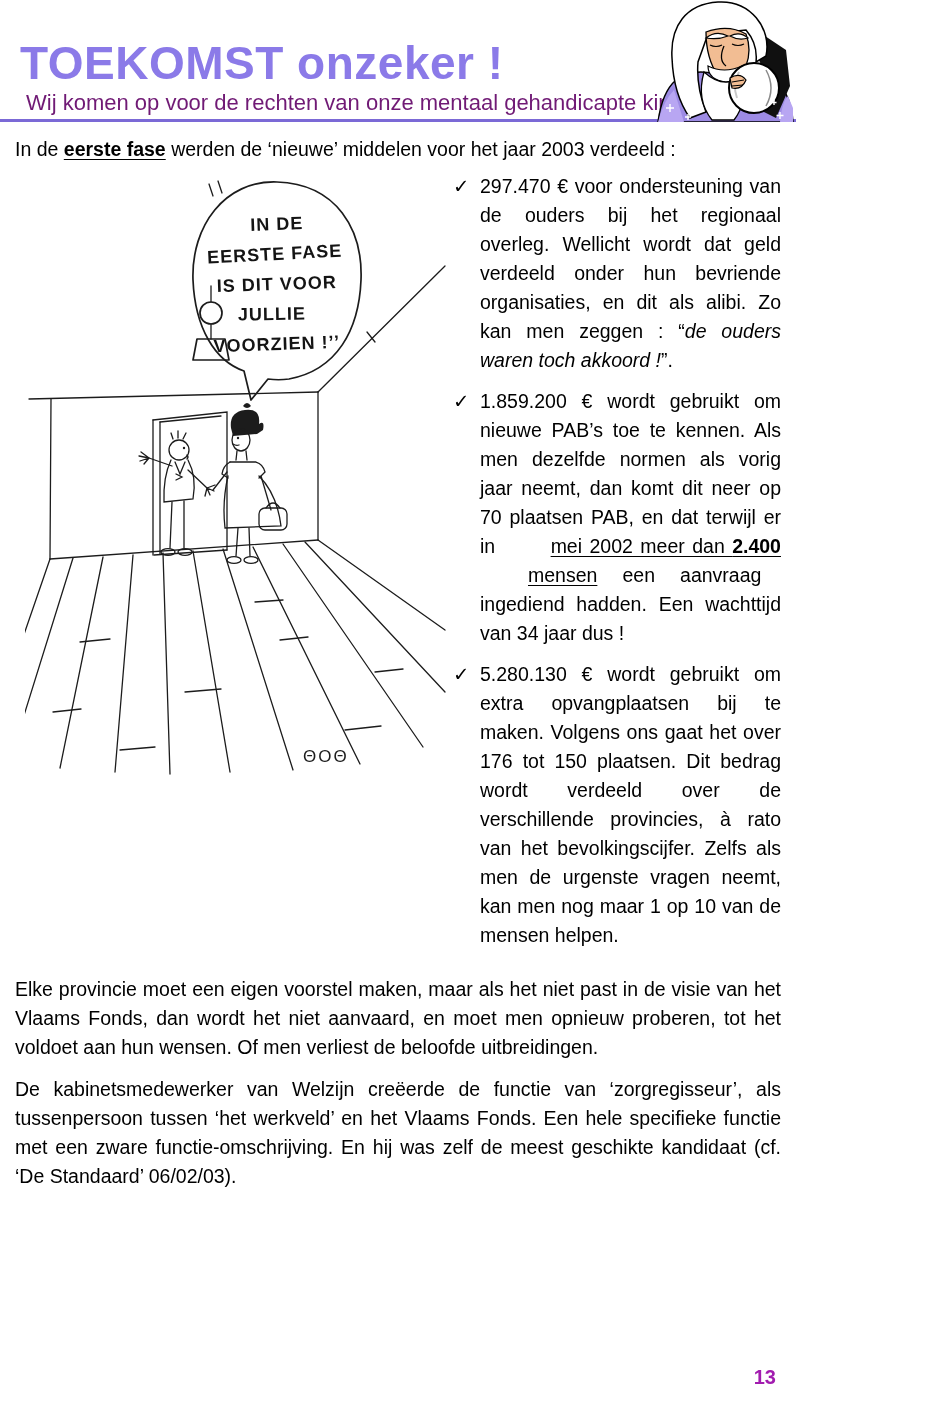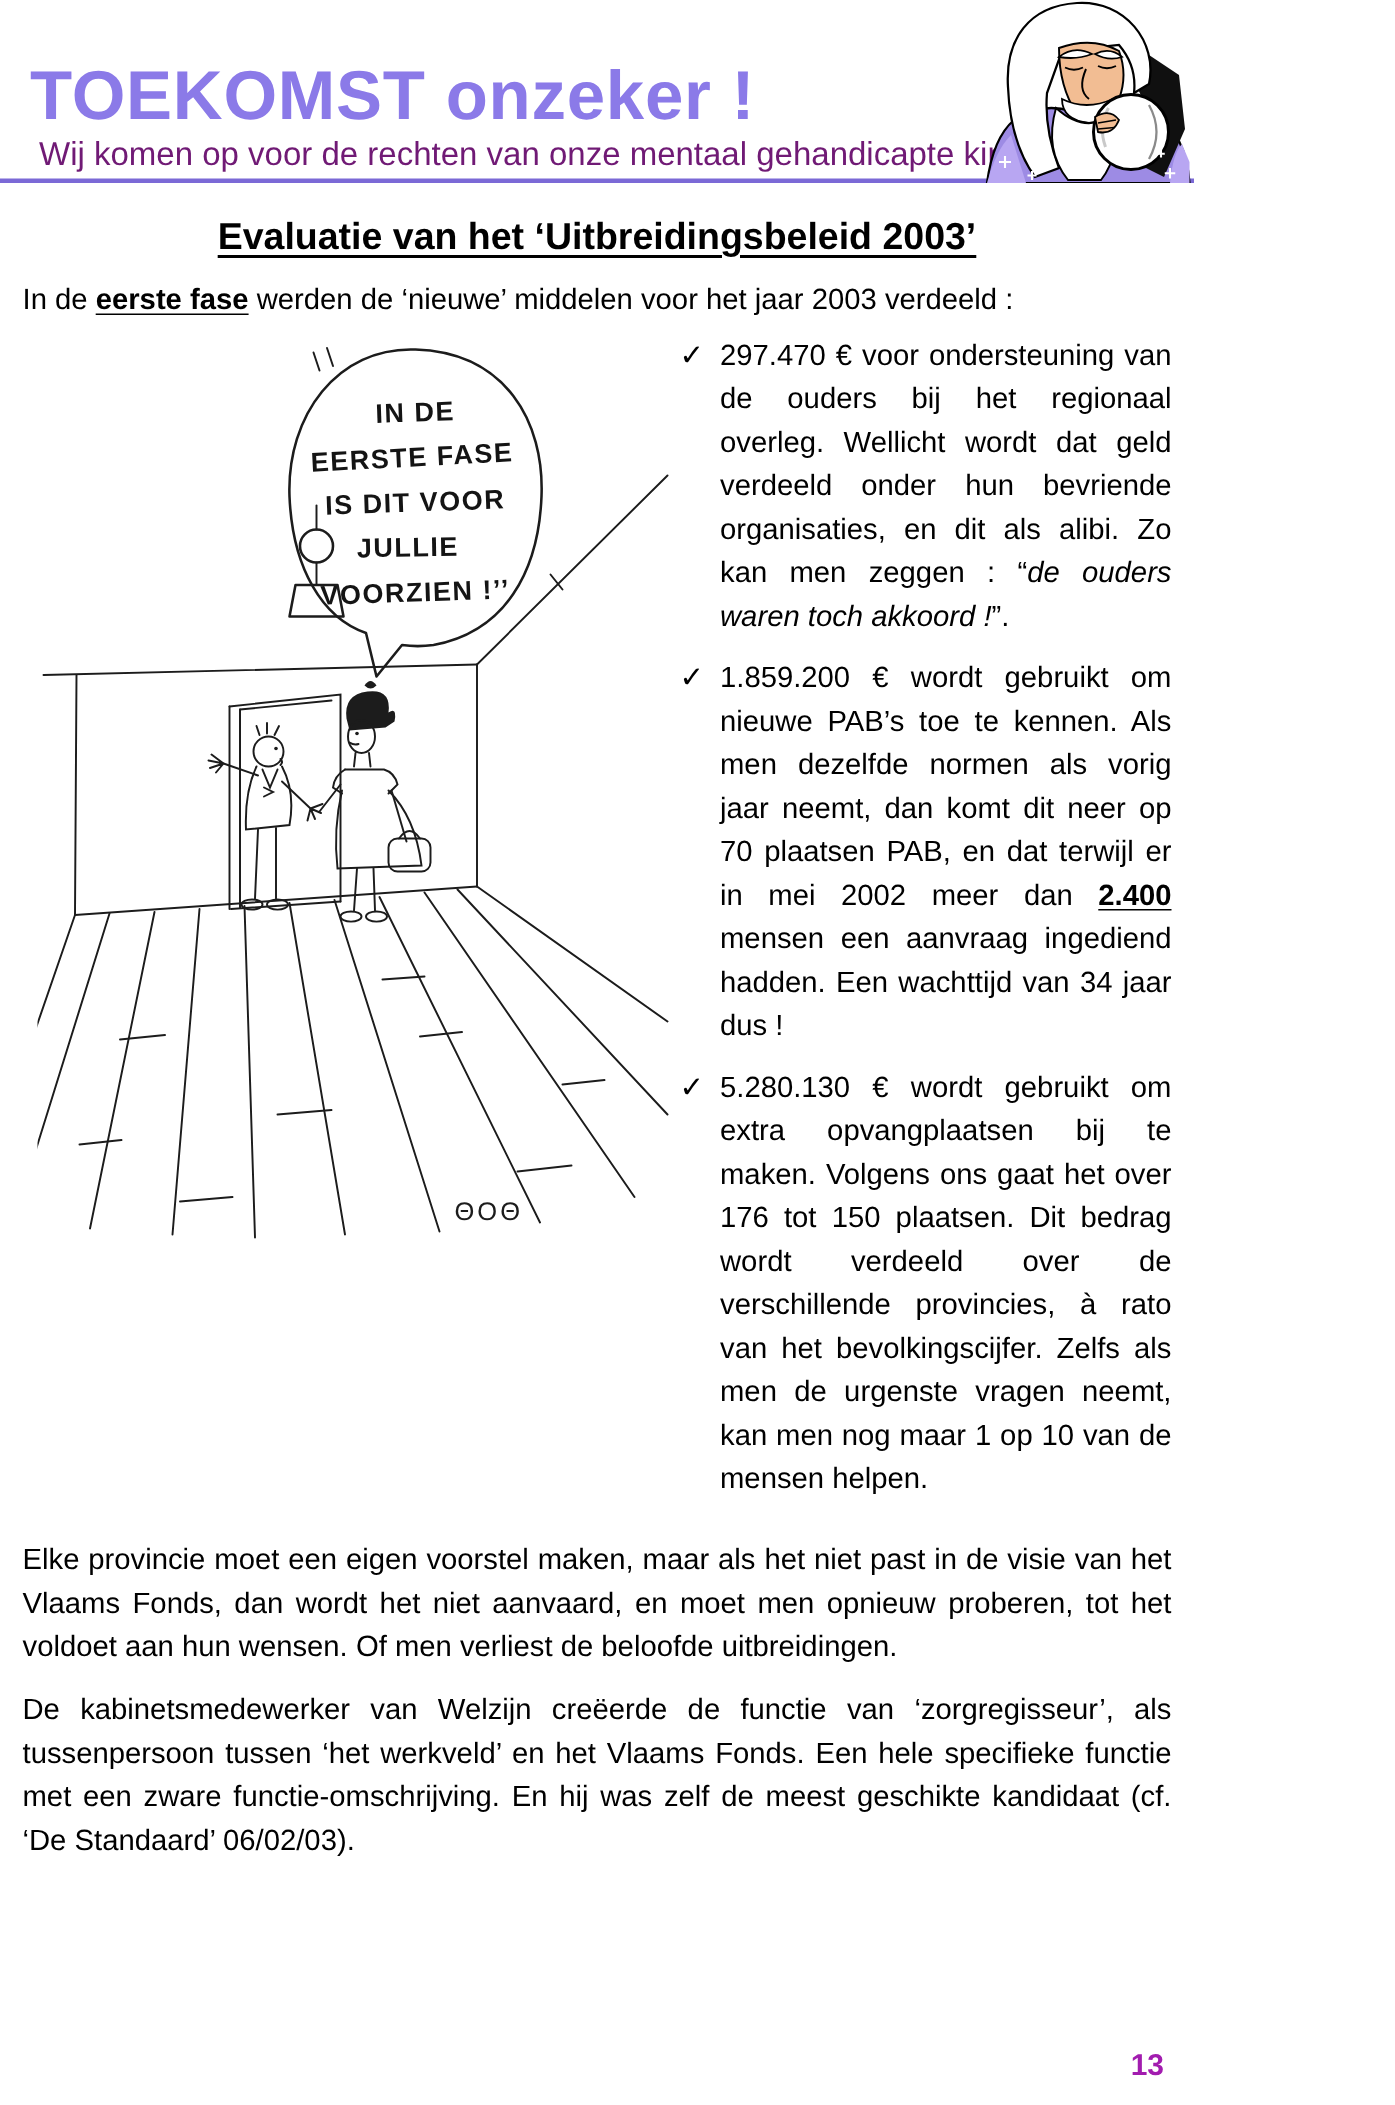--- a/index.html
+++ b/index.html
@@ -19,21 +19,21 @@
   p.body{font-size:19.5px;line-height:29px;text-align:justify;margin:13px 0 0 0;}
   p.justify-last{text-align-last:justify;}
   .cols{display:flex;margin-top:8px;}
   .cartoon{width:438px;flex:none;padding-left:10px;box-sizing:border-box;}
   .bullets{flex:1;margin:0;padding:0;list-style:none;}
   .bullet{display:flex;font-size:19.5px;line-height:29px;margin:0 0 12px 0;}
   .bullet .mark{width:27px;flex:none;}
   .bullet .txt{flex:1;text-align:justify;}
   .s-normal{}
   .s-italic{font-style:italic;}
-  .s-u{text-underline-offset:3px;}
+  .s-u{text-decoration:underline;text-underline-offset:3px;margin-left:48px;}
   .s-bu{font-weight:bold;text-decoration:underline;text-underline-offset:3px;}
   .pageno{position:absolute;right:20px;bottom:14px;color:#a21caf;font-weight:bold;font-size:20px;}
   
   .ink{stroke:#1c1c1c;stroke-width:1.7;fill:none;stroke-linecap:round;stroke-linejoin:round;}
   .ink-thin{stroke:#1c1c1c;stroke-width:1.3;fill:none;stroke-linecap:round;}
   .bubble-txt{font-family:"Liberation Sans",sans-serif;font-weight:600;font-size:18px;
               letter-spacing:1px;fill:#141414;}
   .sig-txt{font-family:"Liberation Sans",sans-serif;font-size:17px;fill:#1c1c1c;letter-spacing:2px;}
 </style>
 </head>
@@ -79,21 +79,20 @@
         <path d="M16,104 v8 M12,108 h8"></path>
         <path d="M34,114 v6 M31,117 h6"></path>
         <path d="M126,112 v7 M122.5,115.5 h7"></path>
         <path d="M120,100 v5 M117.5,102.5 h5"></path>
       </g>
     </svg>
   </div>
 
   <div class="content">
 
-    <div class="heading">Evaluatie van het ‘Uitbreidingsbeleid 2003’</div>
 
 
     <p class="body"><span class="s-normal">In de </span><span class="s-bu">eerste fase</span><span class="s-normal"> werden de ‘nieuwe’ middelen voor het jaar 2003 verdeeld :</span></p>
 
     <div class="cols">
 
       <div class="cartoon">
         <svg width="424" height="624" viewBox="0 0 424 624">
 
           <g>

